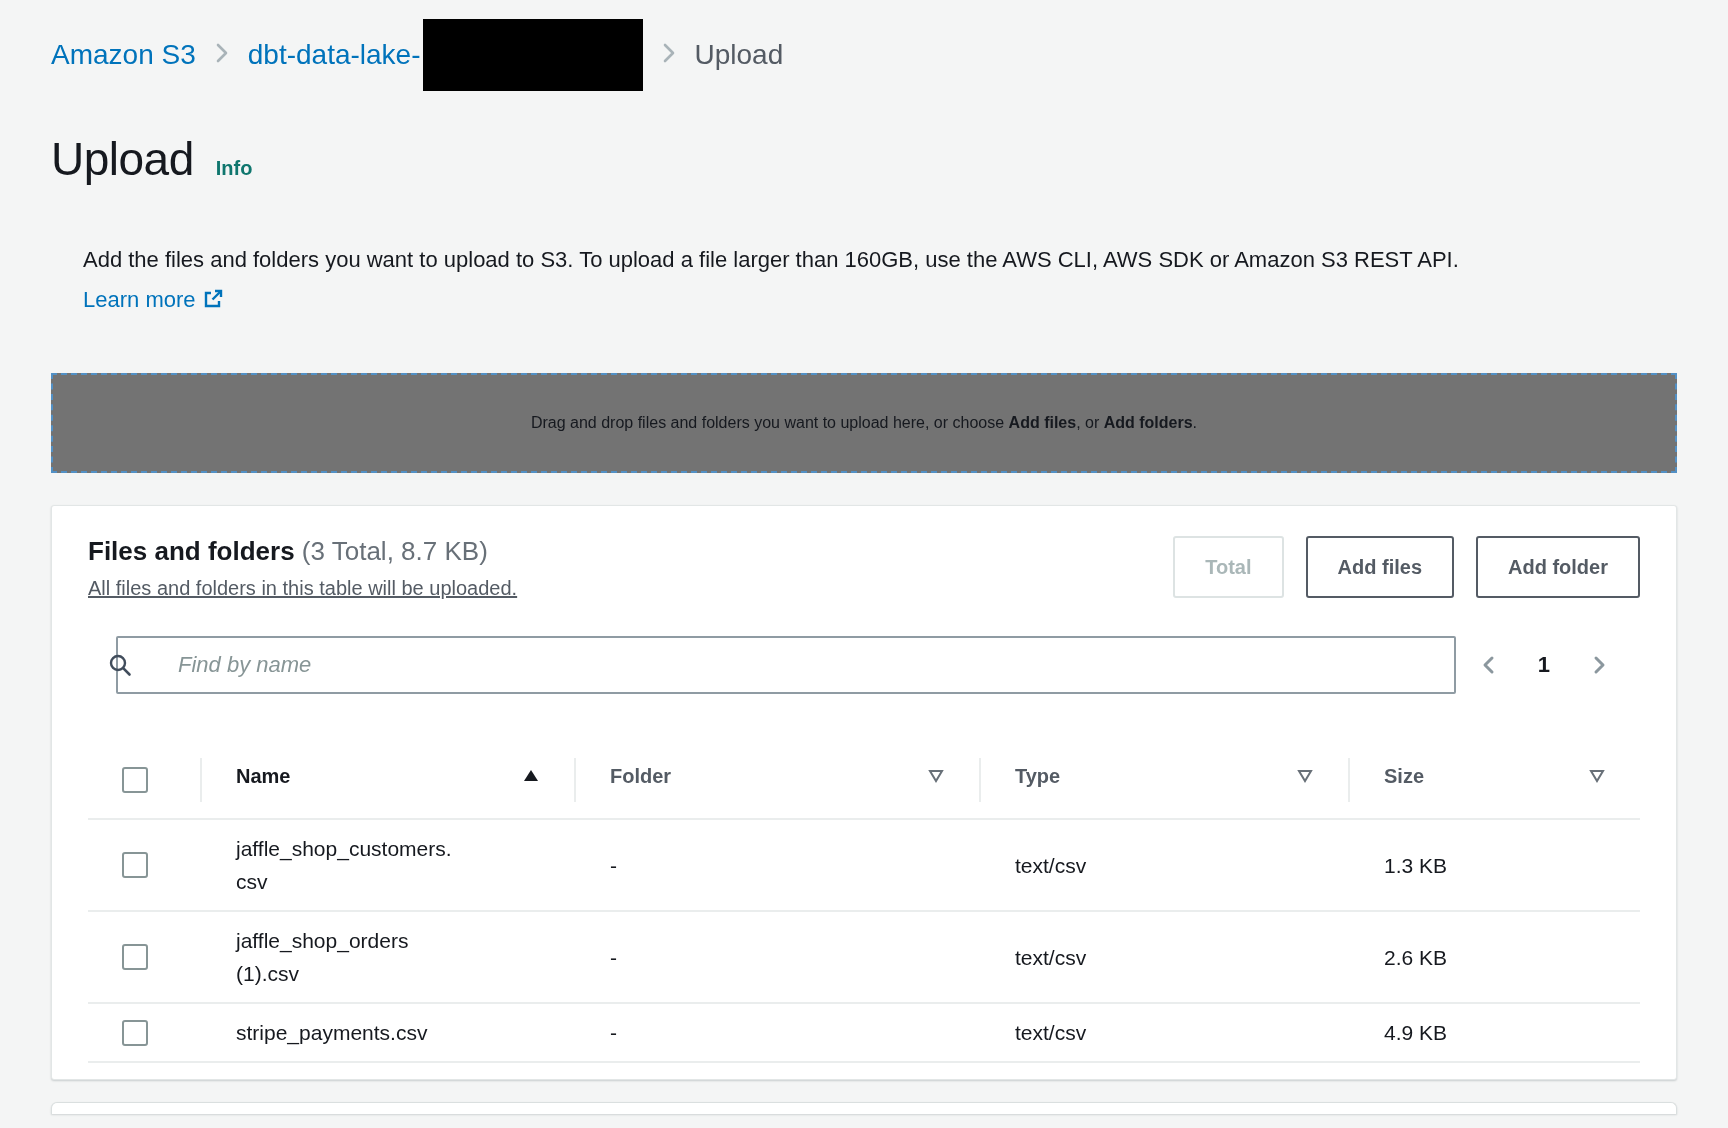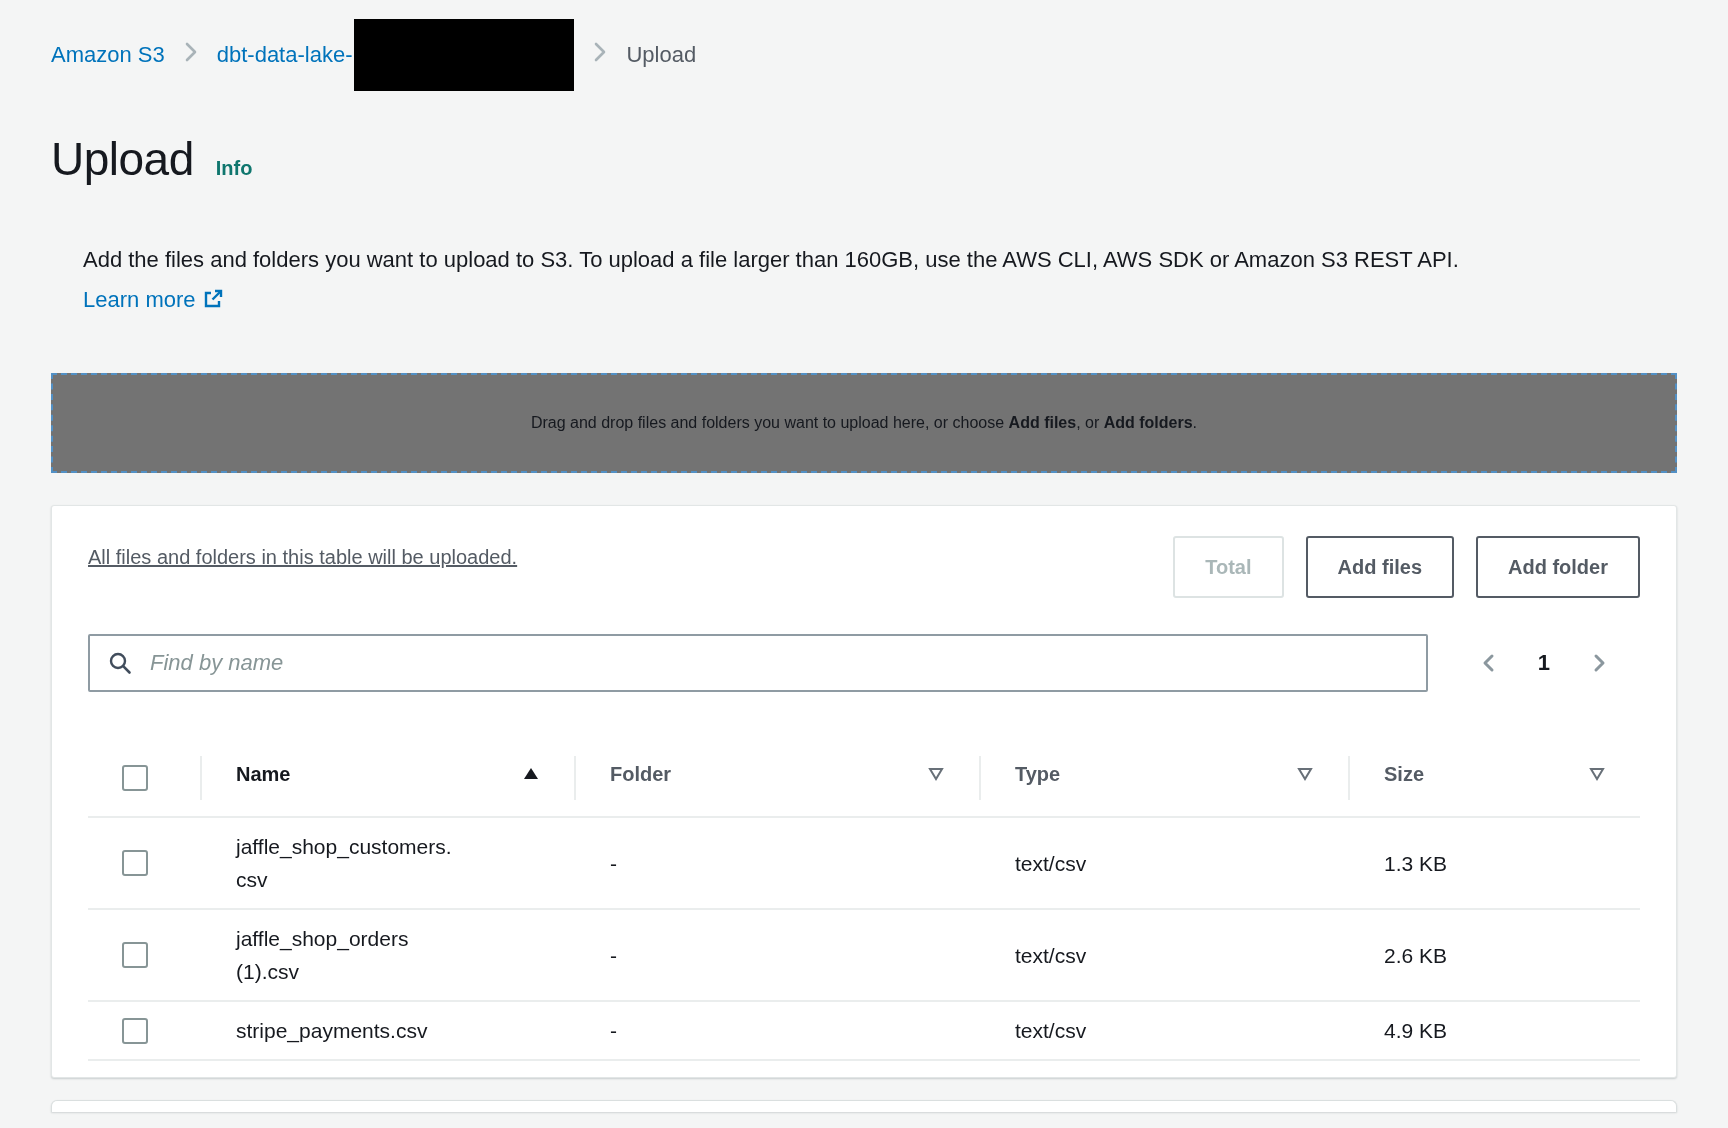--- a/index.html
+++ b/index.html
@@ -5,21 +5,21 @@
   * { margin:0; padding:0; box-sizing:border-box; }
   html,body { width:1728px; height:1128px; overflow:hidden; }
   body {
     font-family:"Liberation Sans","DejaVu Sans",sans-serif;
     background:#f4f5f5;
     color:#16191f;
   }
   .page { width:1728px; height:1128px; padding:0 51px; position:relative; }
 
   
-  .breadcrumb { height:110px; display:flex; align-items:center; font-size:22px;text-align:right; }
+  .breadcrumb { height:110px; display:flex; align-items:center; font-size:28px;text-align:right; }
   .breadcrumb a { color:#0073bb; text-decoration:none; cursor:pointer; }
   .crumb-chev { margin:0 18px; flex:0 0 auto; }
   .redaction { width:220px; height:72px; background:#000; margin-left:2px; flex:0 0 auto; }
   .crumb-current { color:#545b64; }
 
   
   .title-row { margin-top:22px; display:flex; align-items:baseline; height:66px; }
   h1 { font-size:46px; font-weight:500; color:#16191f; letter-spacing:-0.5px; }
   .info-link { margin-left:22px; font-size:20px; font-weight:700; color:#0f766e; text-decoration:none; cursor:pointer; }
 
@@ -43,21 +43,21 @@
   .panel-actions { margin-left:auto; display:flex; gap:22px; }
   .btn { font-family:inherit; font-size:20px; font-weight:700; padding:0 30px; height:62px;
     background:#ffffff; border:2px solid #545b64; border-radius:3px; color:#545b64; cursor:pointer; }
   .btn:disabled { border-color:#dde3e3; color:#aab7b8; cursor:default; }
 
   
   .toolbar { margin-top:36px; display:flex; align-items:center; }
   .search-wrap { position:relative; width:1340px; }
   .search-wrap svg { position:absolute; left:20px; top:17px; }
   .search-input { width:100%; height:58px; border:2px solid #8f9ba3; border-radius:2px;
-    padding:0 16px 0 60px; font-family:inherit; font-size:22px; font-style:italic; color:#16191f; background:#fff; }
+    padding:0 16px 0 60px; font-family:inherit; font-size:22px; font-style:italic; color:#16191f; background:#fff;margin-left:28px; }
   .search-input::placeholder { color:#879596; font-style:italic; }
   .pagination { margin-left:auto; display:flex; align-items:center; gap:30px; padding-right:26px; }
   .page-btn { background:none; border:none; cursor:pointer; padding:4px; line-height:0; }
   .page-num { font-size:22px; font-weight:700; color:#16191f; }
 
   
   .table { margin-top:46px; }
   .t-row { display:grid; grid-template-columns:112px 374px 405px 369px 1fr; align-items:center; }
   .t-head { height:80px; border-bottom:2px solid #eaeded; }
   .t-head .hcell { position:relative; height:80px; display:flex; align-items:center; justify-content:space-between;
@@ -112,20 +112,24 @@
   </p>
 
   <div class="dropzone">
     <span><span>Drag and drop files and folders you want to upload here, or choose </span><strong>Add files</strong><span>, or </span><strong>Add folders</strong><span>.</span></span>
   </div>
 
   <section class="card">
 
     <div class="panel-head">
       <div>
+        <div class="panel-title">
+          <span>Files and folders</span>
+          <span class="panel-count"> <span>(3 Total, 8.7 KB)</span></span>
+        </div>
         <p class="panel-sub">All files and folders in this table will be uploaded.</p>
       </div>
       <div class="panel-actions">
         <button class="btn" disabled="">Total</button>
         <button class="btn">Add files</button>
         <button class="btn">Add folder</button>
       </div>
     </div>
 
     <div class="toolbar">

